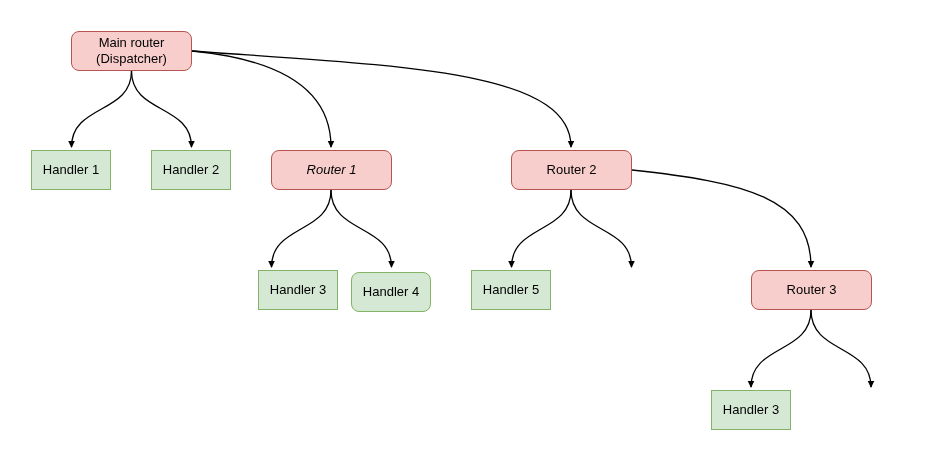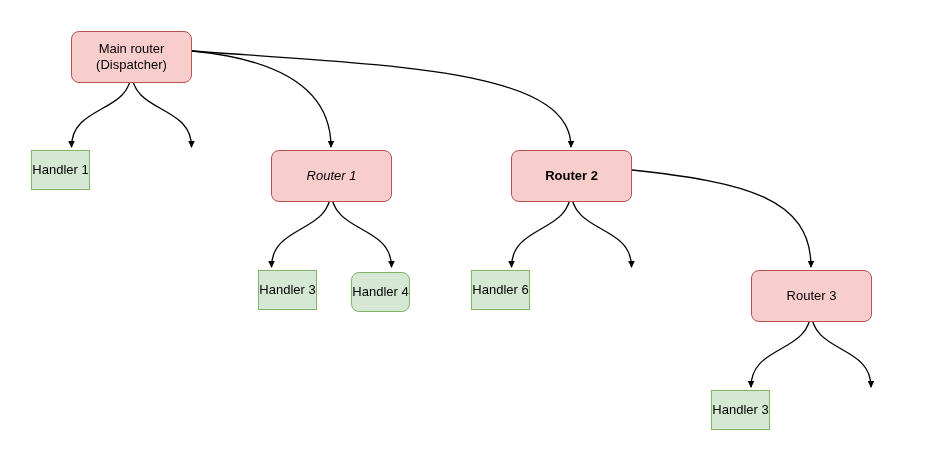--- a/index.html
+++ b/index.html
@@ -35,28 +35,28 @@
     align-items: center;
     justify-content: center;
     font-size: 13px;
     line-height: 1.25;
     color: #000000;
     text-align: center;
     white-space: nowrap;
   }
   .node.router {
     width: 121px;
-    height: 52px;
+    height: 40px;
     background: var(--router-fill, #f8cecc);
     border: 1.3px solid var(--router-border, #b85450);
     border-radius: 8px;
     text-align: right;
   }
   .node.handler {
-    width: 59px;
+    width: 80px;
     height: 40px;
     background: var(--handler-fill, #d5e8d4);
     border: 1.3px solid var(--handler-border, #82b366);
     border-radius: 0;
   }
 </style>
 </head>
 <body>
 
 <div class="canvas">
@@ -81,35 +81,38 @@
   </svg>
 
   <div class="node router" style="left:71px; top:31px;">
     <span>Main router</span>
     <span>(Dispatcher)</span>
   </div>
 
   <div class="node handler" style="left:31px; top:150px;">
     <span>Handler 1</span>
   </div>
+  <div class="node handler" style="left:151px; top:150px;">
+    <span>Handler 2</span>
+  </div>
   <div class="node router" style="left:271px; top:150px;font-style:italic;">
     <span>Router 1</span>
   </div>
-  <div class="node router" style="left:511px; top:150px;font-weight:bold;">
+  <div class="node router" style="left:511px; top:150px;">
     <span>Router 2</span>
   </div>
 
   <div class="node handler" style="left:231px; top:270px;margin-left:27px;">
     <span>Handler 3</span>
   </div>
   <div class="node handler" style="left:351px; top:272px;border-radius:8px;">
     <span>Handler 4</span>
   </div>
   <div class="node handler" style="left:471px; top:270px;">
-    <span>Handler 6</span>
+    <span>Handler 5</span>
   </div>
   <div class="node router" style="left:751px; top:270px;">
     <span>Router 3</span>
   </div>
 
   <div class="node handler" style="left:711px; top:390px;">
     <span>Handler 3</span>
   </div>
 
 </div>

